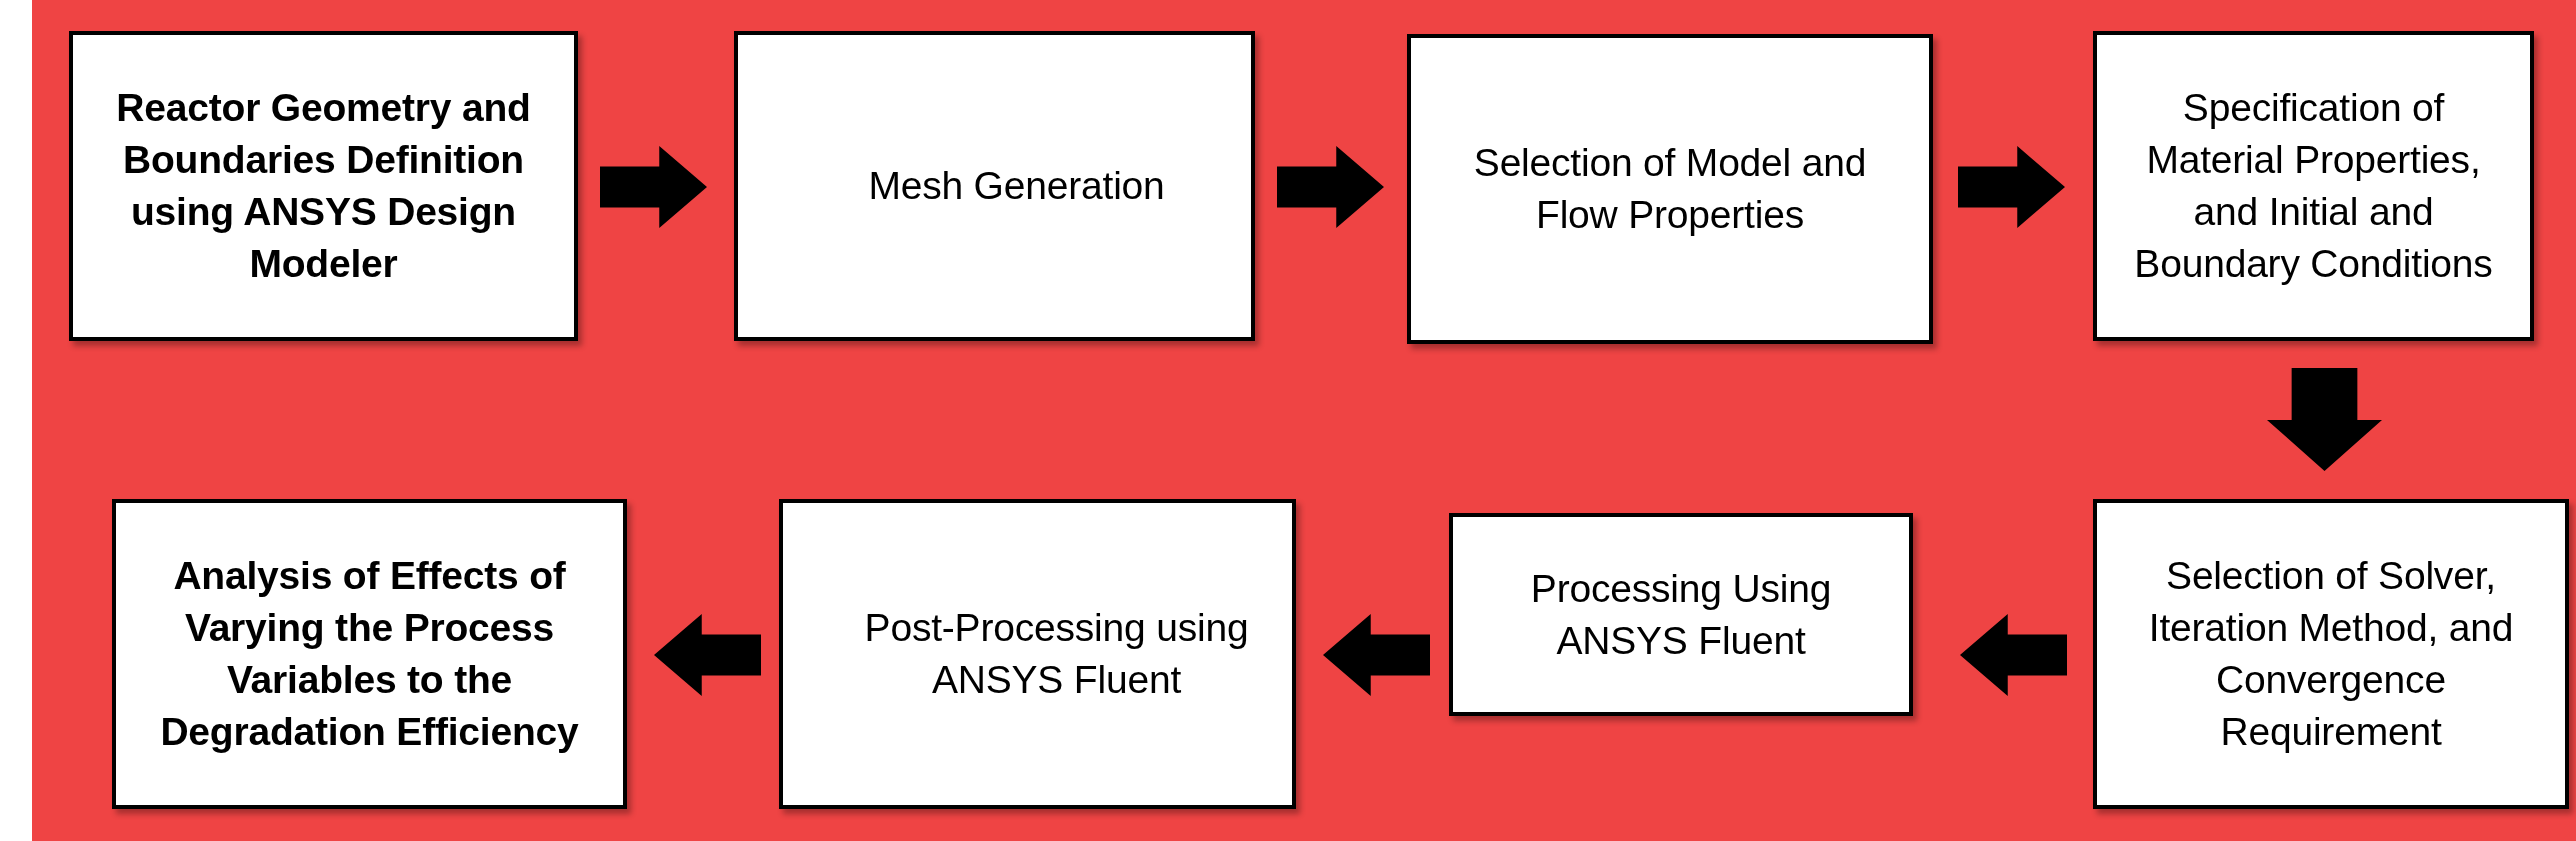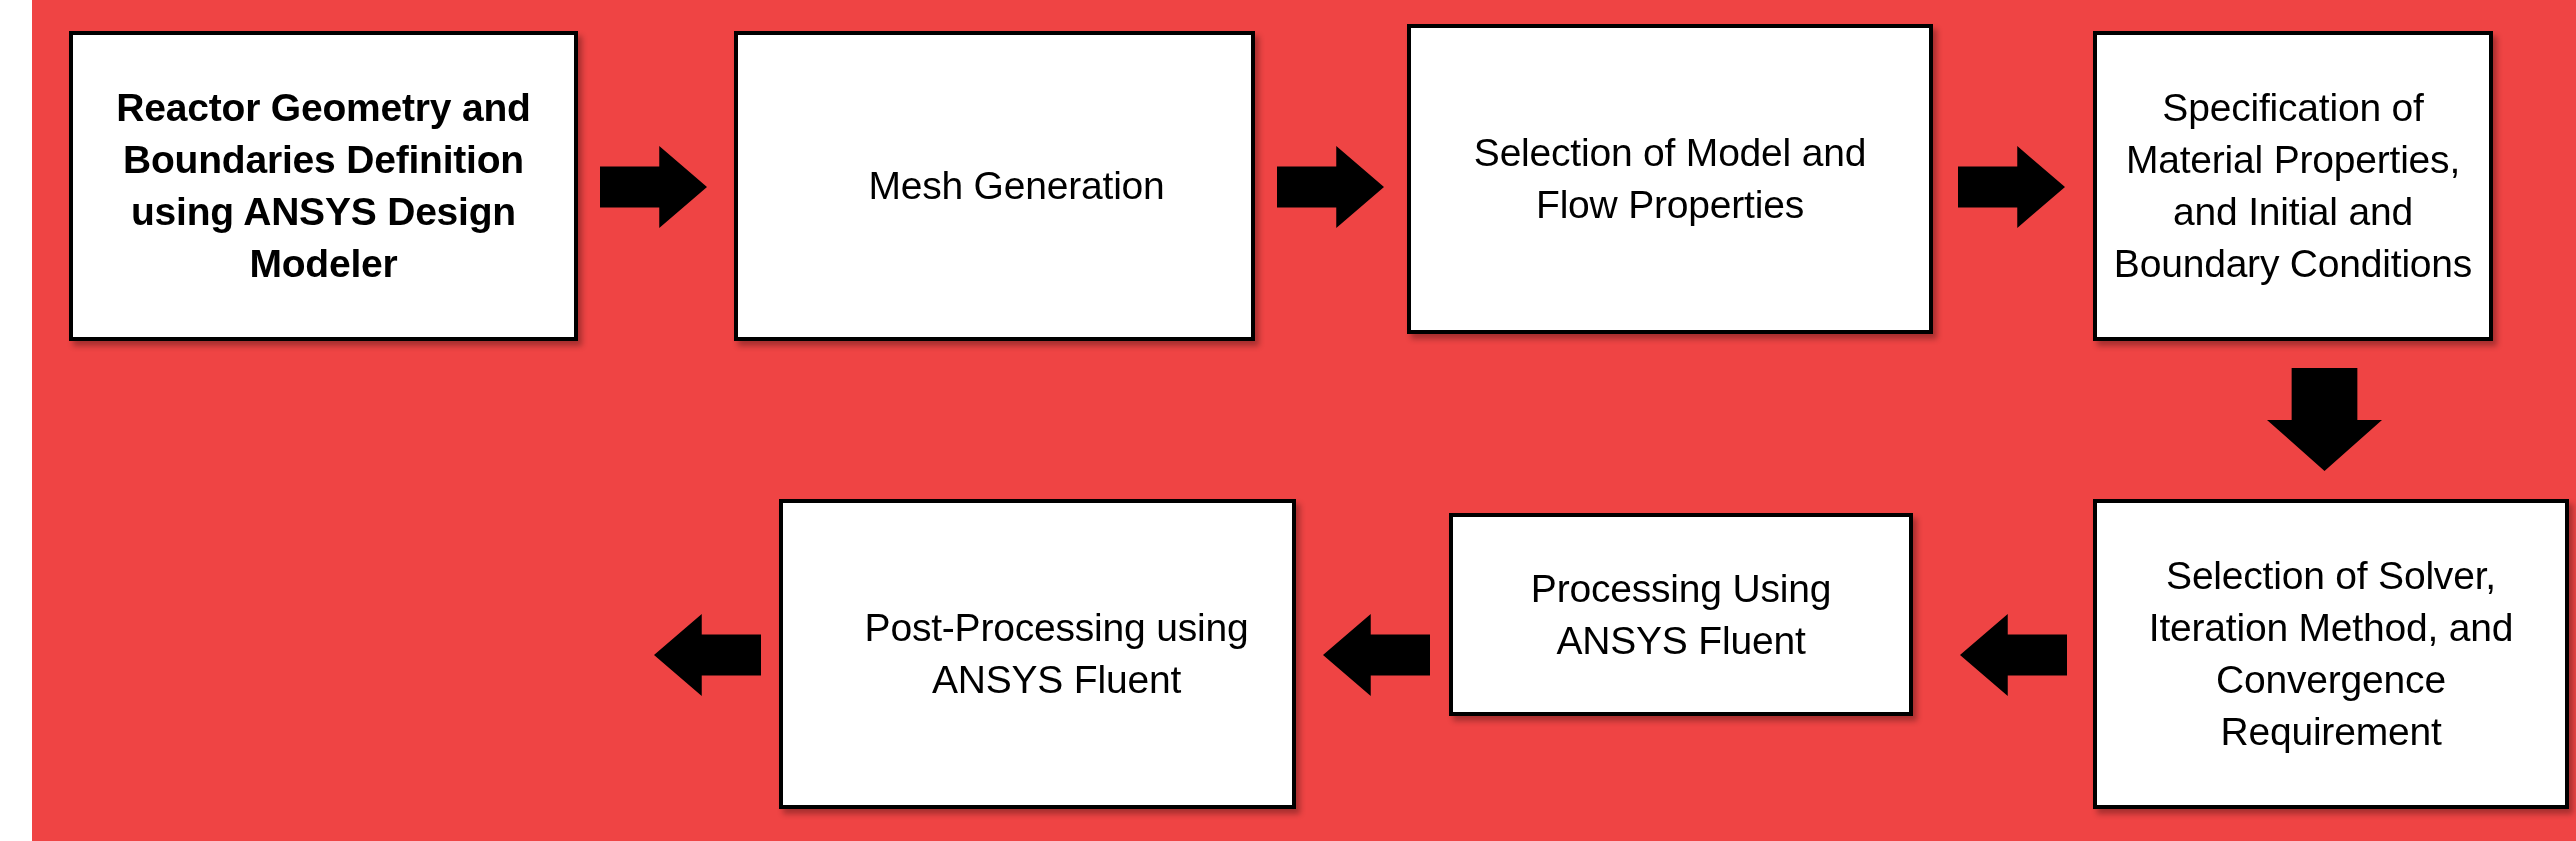--- a/index.html
+++ b/index.html
@@ -72,44 +72,50 @@
   <div class="node reg" style="left:702px; top:31px; width:521px; height:310px;padding-left:44px;">
     <span class="label">Mesh Generation</span>
   </div>
 
   <div class="arrow" style="left:1245px; top:146px; width:107px; height:82px;">
     <svg viewBox="0 0 130 100" preserveAspectRatio="none" aria-hidden="true">
       <polygon points="0,25 72,25 72,0 130,50 72,100 72,75 0,75"></polygon>
     </svg>
   </div>
 
-  <div class="node reg" style="left:1375px; top:24px; width:526px; height:310px;">
+  <div class="node reg" style="left:1375px; top:34px; width:526px; height:310px;">
     <span class="label">Selection of Model and
 Flow Properties</span>
   </div>
 
   <div class="arrow" style="left:1926px; top:146px; width:107px; height:82px;">
     <svg viewBox="0 0 130 100" preserveAspectRatio="none" aria-hidden="true">
       <polygon points="0,25 72,25 72,0 130,50 72,100 72,75 0,75"></polygon>
     </svg>
   </div>
 
-  <div class="node reg" style="left:2061px; top:31px; width:400px; height:310px;">
+  <div class="node reg" style="left:2061px; top:31px; width:441px; height:310px;">
     <span class="label">Specification of
 Material Properties,
 and Initial and
 Boundary Conditions</span>
   </div>
 
   <div class="arrow" style="left:2235px; top:368px; width:115px; height:103px;">
     <svg viewBox="0 0 140 125" preserveAspectRatio="none" aria-hidden="true">
       <polygon points="30,0 110,0 110,63 140,63 70,125 0,63 30,63"></polygon>
     </svg>
   </div>
 
+  <div class="node bold" style="left:80px; top:499px; width:515px; height:310px;">
+    <span class="label">Analysis of Effects of
+Varying the Process
+Variables to the
+Degradation Efficiency</span>
+  </div>
 
   <div class="arrow" style="left:622px; top:614px; width:107px; height:82px;">
     <svg viewBox="0 0 130 100" preserveAspectRatio="none" aria-hidden="true">
       <polygon points="130,25 58,25 58,0 0,50 58,100 58,75 130,75"></polygon>
     </svg>
   </div>
 
   <div class="node reg" style="left:747px; top:499px; width:517px; height:310px;padding-left:38px;">
     <span class="label">Post-Processing using
 ANSYS Fluent</span>

